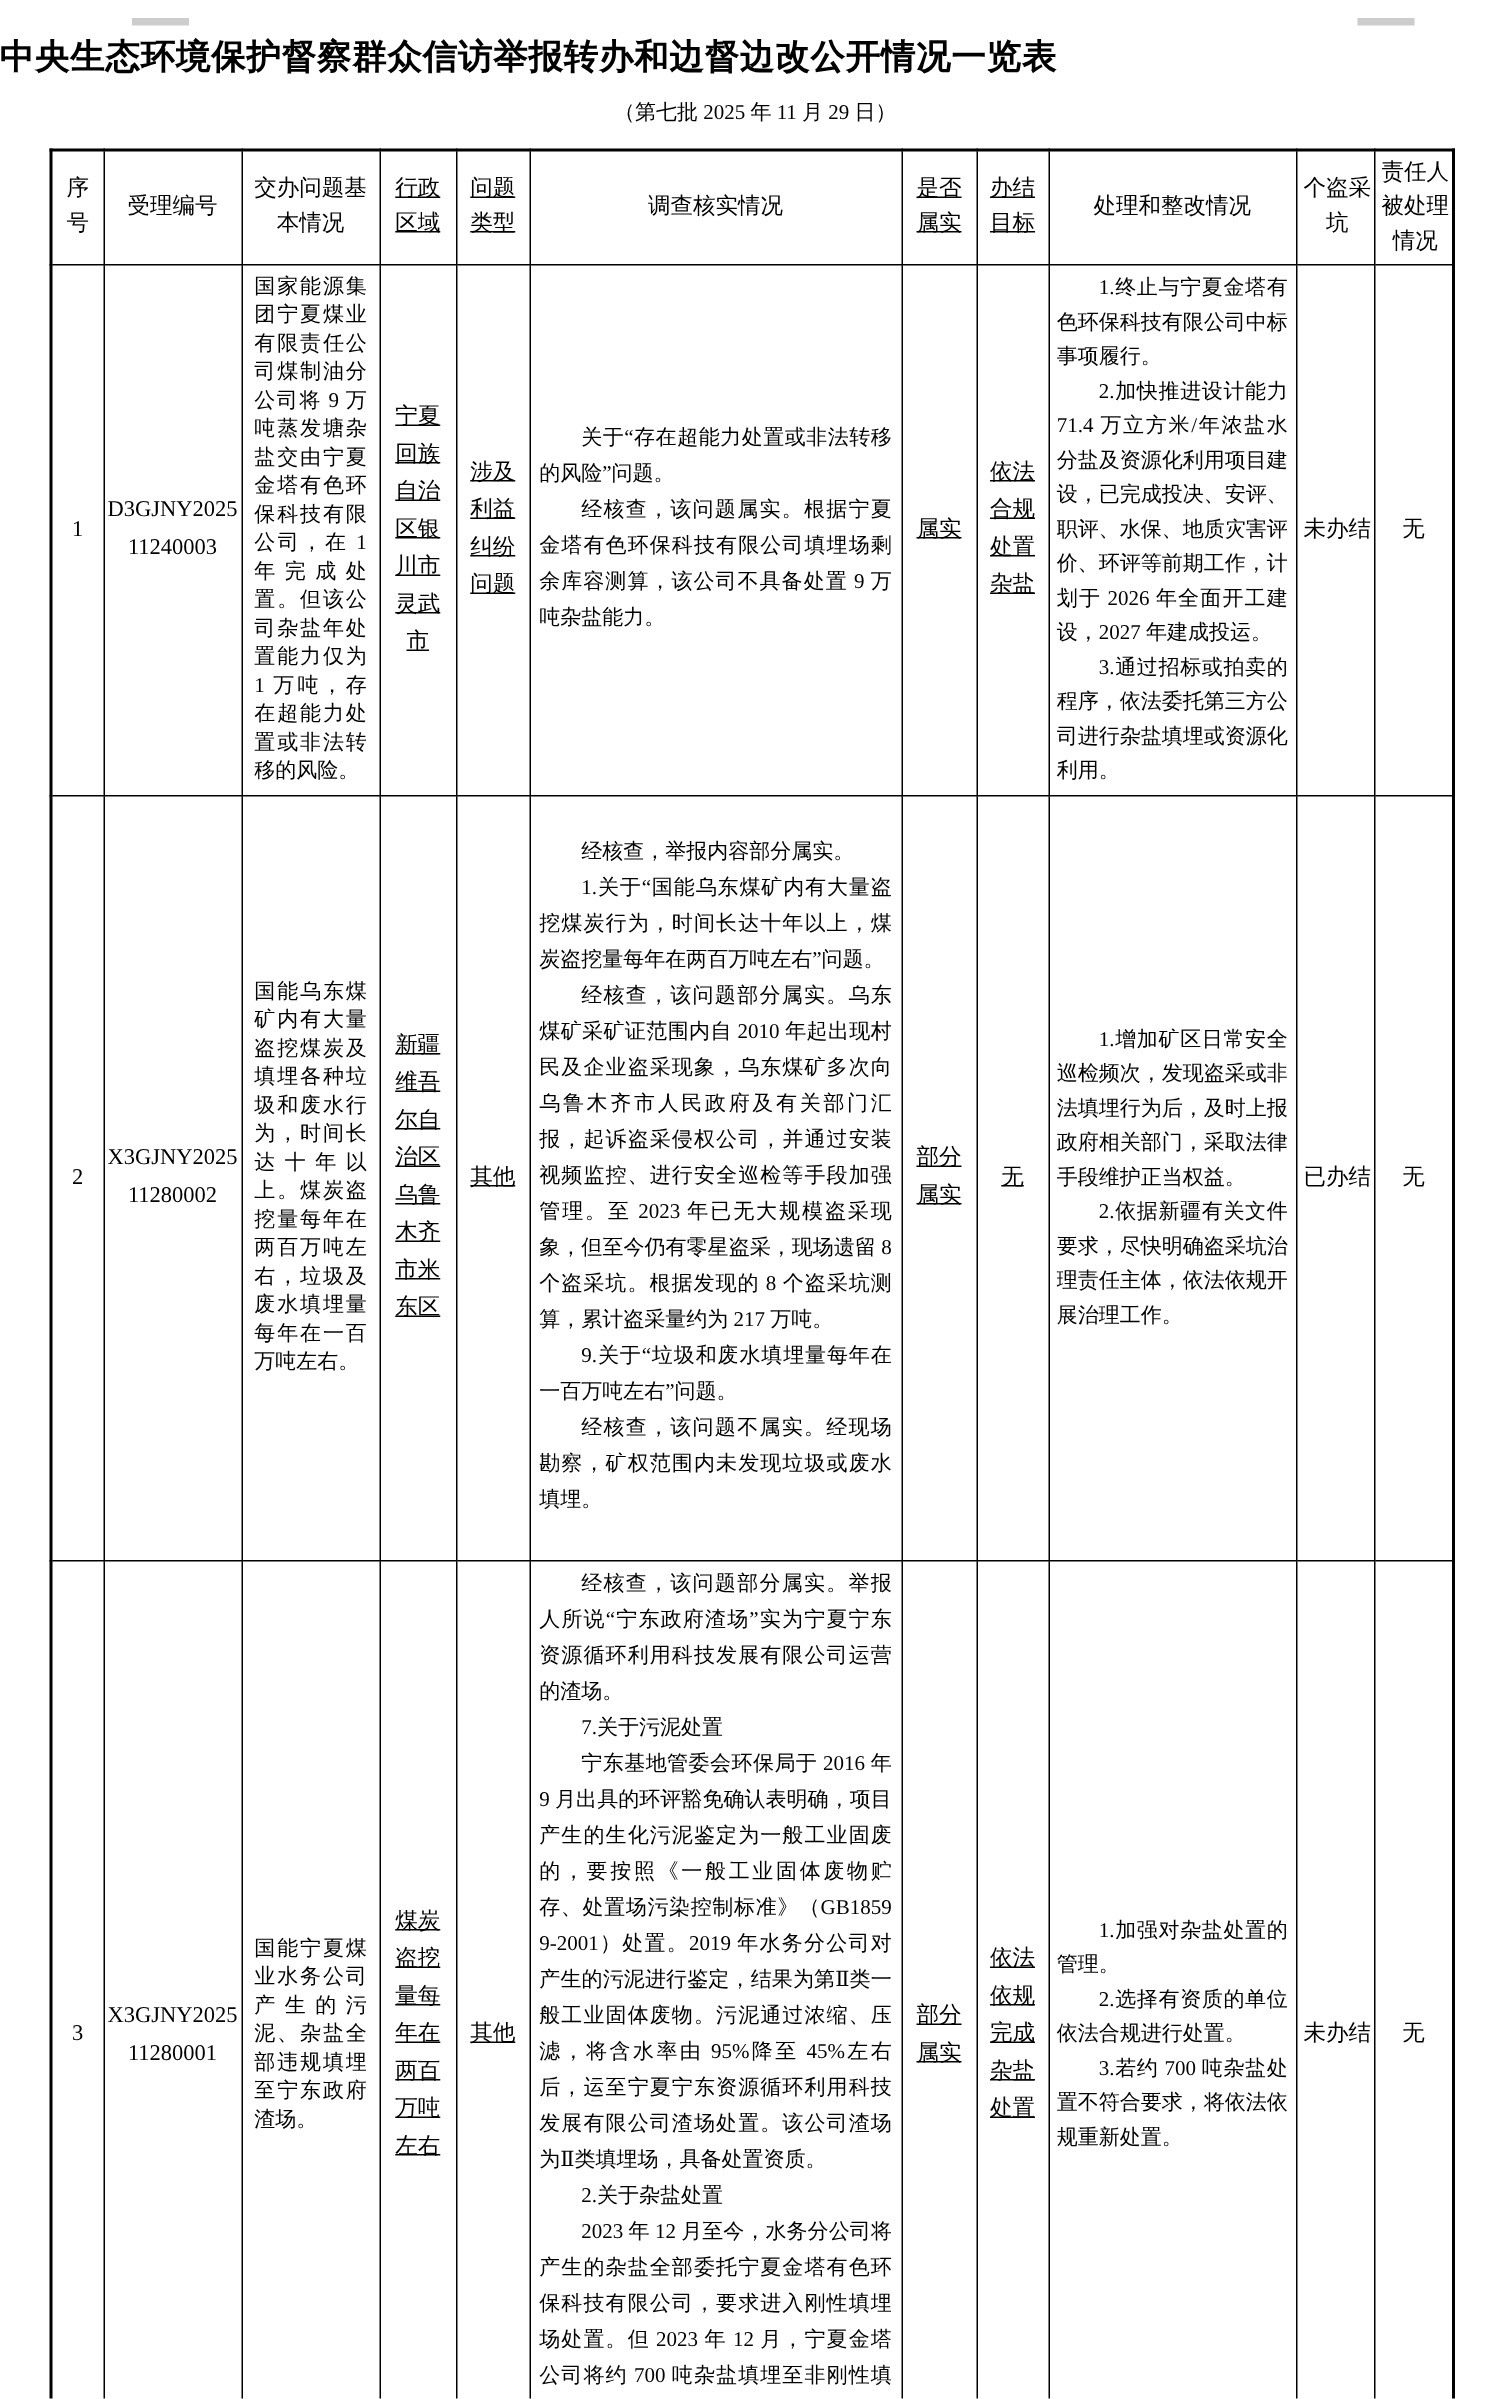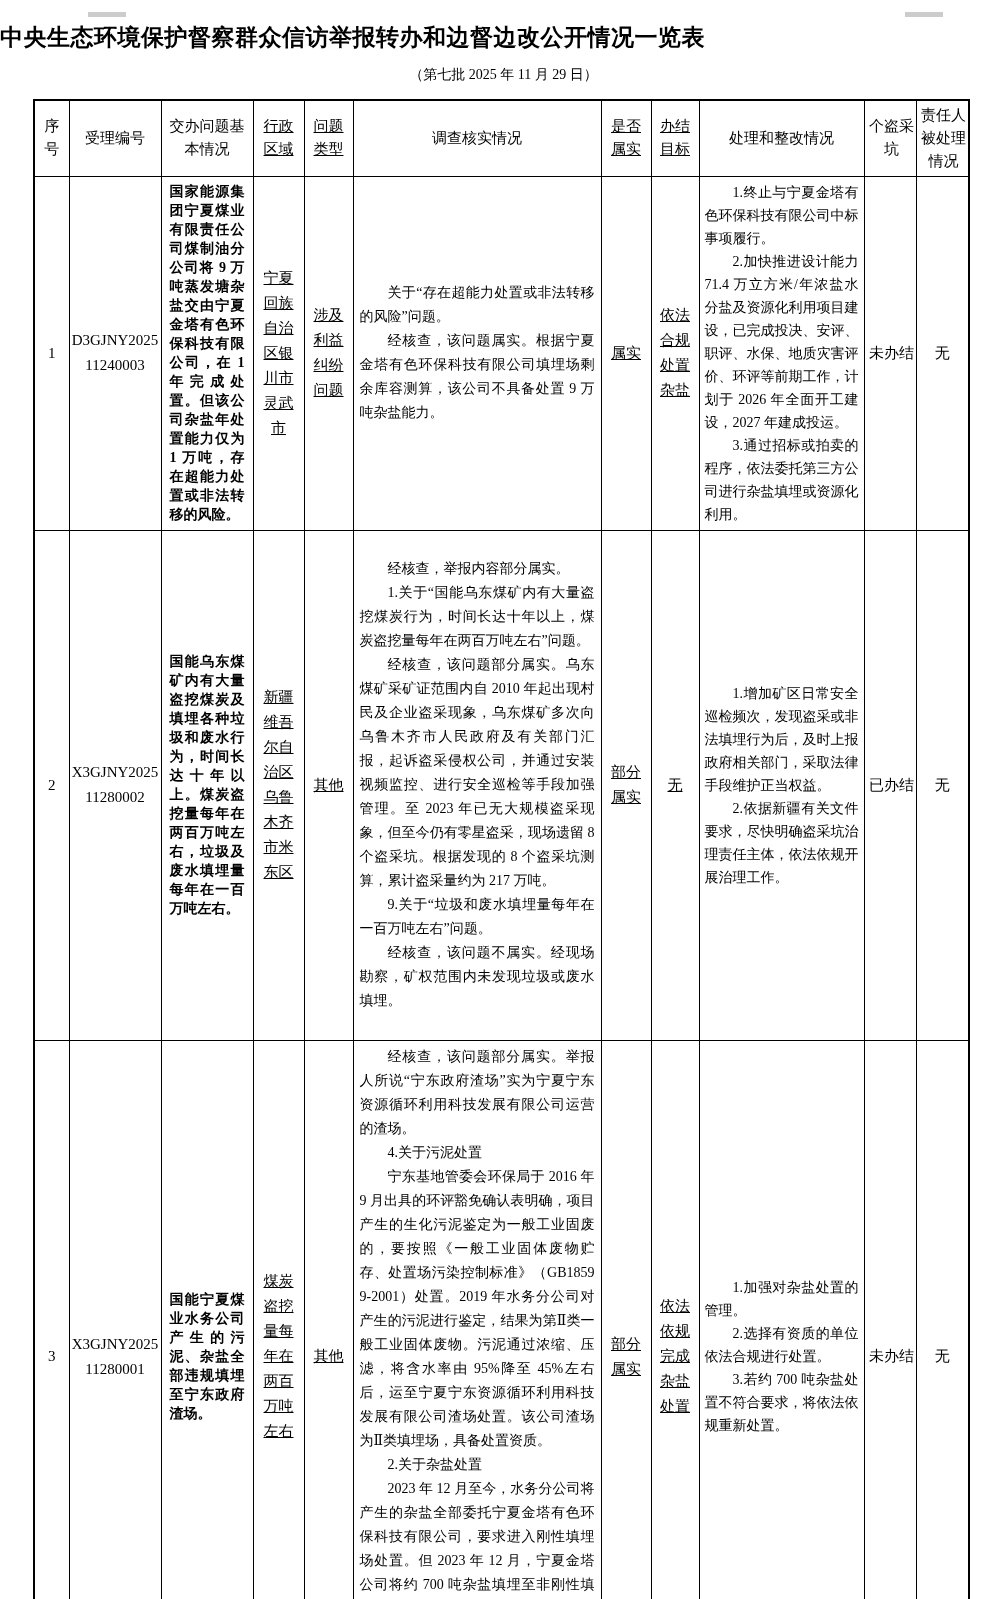--- a/index.html
+++ b/index.html
@@ -26,21 +26,21 @@
   td, th {
     border:1px solid #000; vertical-align:middle; text-align:center;
     font-weight:normal; font-size:15px; line-height:25px;
     padding:0 4px; word-break:break-all;
   }
   th { line-height:23px; }
   .nw1 { width:16px; margin:0 auto; }
   .nw2 { width:31px; margin:0 auto;text-decoration:underline; }
   .nw3 { width:46px; margin:0 auto; }
   .nw5 { width:78px; margin:0 auto; }
-  .c-problem { font-size:14px; line-height:19px; text-align:justify; padding:2px 8px;font-weight:bold; }
+  .c-problem { font-size:14px; line-height:19px; text-align:justify; padding:2px 8px; }
   .c-inv     { font-size:14px; line-height:24px; text-align:justify; padding:4px 6px; }
   .c-rect    { font-size:14px; line-height:23px; text-align:justify; padding:4px 5px; }
   .c-caseno  { font-size:15px; line-height:25px; padding:0 2px;margin-top:24px; }
   p { margin:0; text-indent:2em; }
 </style>
 </head>
 <body>
 
 <div class="artifact left"></div>
 <div class="artifact right"></div>
@@ -177,21 +177,21 @@
       </td>
       <td class="c-problem">国能宁夏煤业水务公司产生的污泥、杂盐全部违规填埋至宁东政府渣场。</td>
       <td>
           <div class="nw2">煤炭盗挖量每年在两百万吨左右</div>
         </td>
       <td>
           <div class="nw2">其他</div>
         </td>
       <td class="c-inv">
         <p>经核查，该问题部分属实。举报人所说“宁东政府渣场”实为宁夏宁东资源循环利用科技发展有限公司运营的渣场。</p>
-        <p>4.关于污泥处置</p>
+        <p>7.关于污泥处置</p>
         <p>宁东基地管委会环保局于 2016 年 9 月出具的环评豁免确认表明确，项目产生的生化污泥鉴定为一般工业固废的，要按照《一般工业固体废物贮存、处置场污染控制标准》（GB18599-2001）处置。2019 年水务分公司对产生的污泥进行鉴定，结果为第Ⅱ类一般工业固体废物。污泥通过浓缩、压滤，将含水率由 95%降至 45%左右后，运至宁夏宁东资源循环利用科技发展有限公司渣场处置。该公司渣场为Ⅱ类填埋场，具备处置资质。</p>
         <p>2.关于杂盐处置</p>
         <p>2023 年 12 月至今，水务分公司将产生的杂盐全部委托宁夏金塔有色环保科技有限公司，要求进入刚性填埋场处置。但 2023 年 12 月，宁夏金塔公司将约 700 吨杂盐填埋至非刚性填埋场内。该行为是否符合要求，已向宁夏回族自治区生态环境厅去函请示，待回复。</p>
       </td>
       <td>
           <div class="nw2">部分属实</div>
         </td>
       <td>
           <div class="nw2">依法依规完成杂盐处置</div>
         </td>

